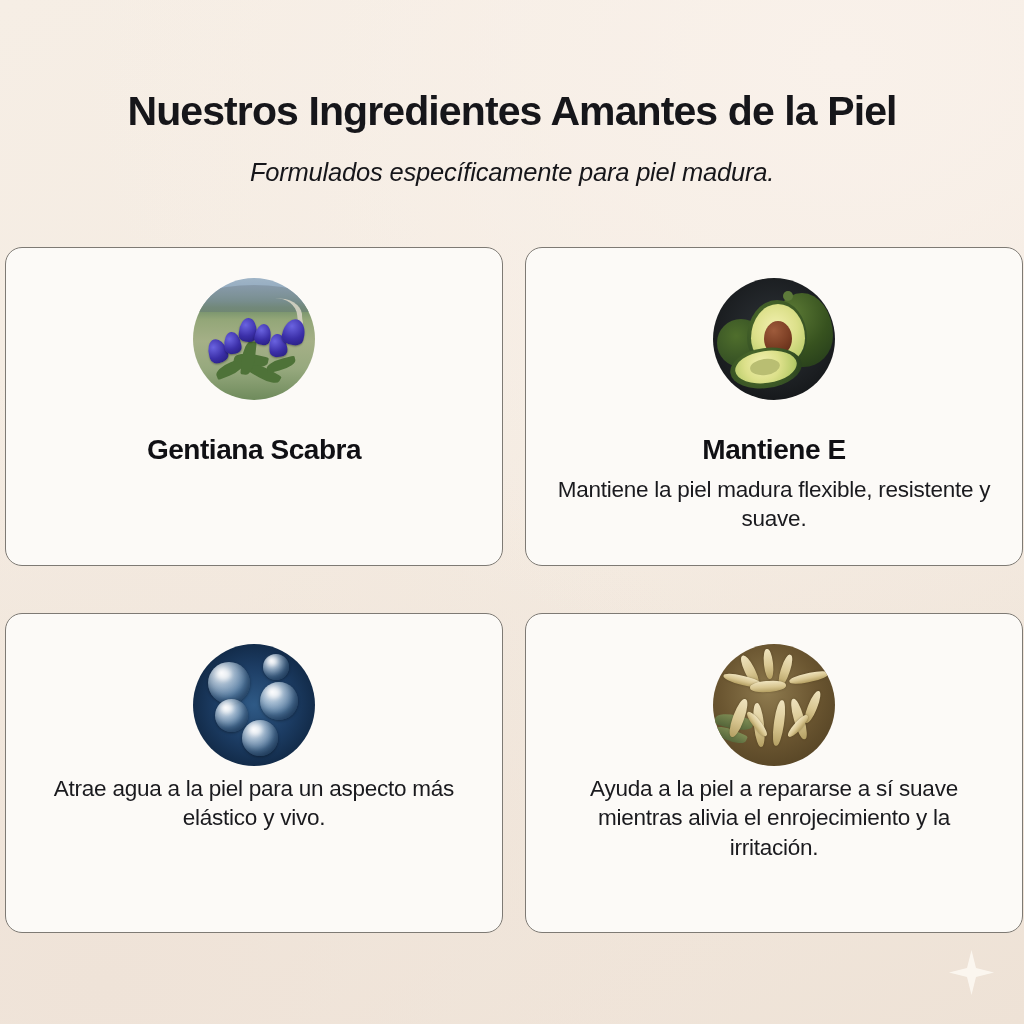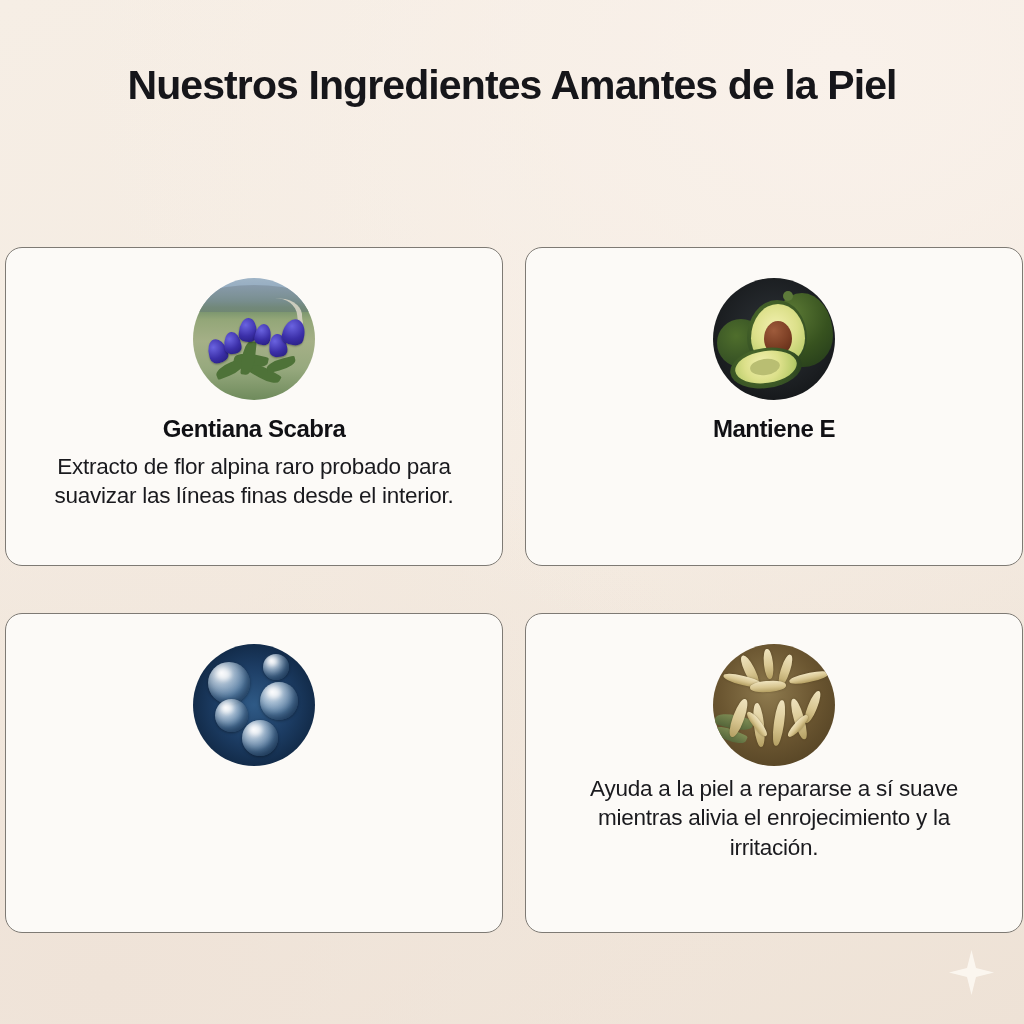--- a/index.html
+++ b/index.html
@@ -12,21 +12,21 @@
 
   body {
     background:
       radial-gradient(120% 95% at 82% 6%,  #F9F1EA 0%, rgba(249,241,234,0) 62%),
       radial-gradient(110% 90% at 10% 96%, #EFE3D8 0%, rgba(239,227,216,0) 66%),
       linear-gradient(152deg, #F6EEE5 0%, #F4EBE1 46%, #EEE2D6 100%);
     position:relative;
   }
 
   
-  .header { padding-top:62px; text-align:center; }
+  .header { padding-top:88px; text-align:center; }
 
   .page-title {
     font-size:41px;
     font-weight:700;
     letter-spacing:-0.9px;
     color:#16161A;
     line-height:1.16;
   }
 
   .page-subtitle {
@@ -63,22 +63,22 @@
 
   .ingredient-image {
     width:122px; height:122px;
     border-radius:50%;
     flex:0 0 auto;
     position:relative;
     overflow:hidden;
   }
 
   .ingredient-name {
-    margin-top:15px;
-    font-size:24px;
+    margin-top:33px;
+    font-size:28px;
     font-weight:700;
     color:#101014;
     letter-spacing:-0.45px;
     text-align:center;
     line-height:1.2;
   }
 
   .ingredient-desc {
     margin-top:8px;
     font-size:22.5px;
@@ -187,20 +187,21 @@
     background:#FCF7F1;
     clip-path:polygon(50% 0%, 60% 40%, 100% 50%, 60% 60%, 50% 100%, 40% 60%, 0% 50%, 40% 40%);
     opacity:.92;
   }
 </style>
 </head>
 <body>
 
 <div class="header">
   <h1 class="page-title">Nuestros Ingredientes Amantes de la Piel</h1>
+  <p class="page-subtitle">Formulados específicamente para piel madura.</p>
 </div>
 
 <div class="card-grid">
 
   <div class="card">
     <div class="ingredient-image art-gentian">
       <div class="hill"></div>
       <div class="path"></div>
       <div class="leaf" style="left:34%;top:62%;width:34px;height:13px;transform:rotate(12deg);"></div>
       <div class="leaf" style="left:18%;top:70%;width:30px;height:12px;transform:rotate(-22deg);"></div>
@@ -208,46 +209,47 @@
       <div class="leaf" style="left:40%;top:52%;width:13px;height:34px;transform:rotate(6deg);"></div>
       <div class="leaf" style="left:60%;top:66%;width:30px;height:11px;transform:rotate(-14deg);"></div>
       <div class="petal" style="left:12%;top:50%;width:19px;height:24px;transform:rotate(-18deg);"></div>
       <div class="petal" style="left:25%;top:44%;width:17px;height:22px;transform:rotate(-8deg);"></div>
       <div class="petal" style="left:38%;top:33%;width:18px;height:24px;transform:rotate(4deg);"></div>
       <div class="petal" style="left:51%;top:38%;width:16px;height:21px;transform:rotate(10deg);"></div>
       <div class="petal" style="left:62%;top:46%;width:18px;height:23px;transform:rotate(-6deg);"></div>
       <div class="petal" style="left:74%;top:34%;width:22px;height:26px;transform:rotate(14deg);"></div>
     </div>
     <div class="ingredient-name">Gentiana Scabra</div>
-    <div class="ingredient-desc">Extracto de flor alpina raro probado para suavizar las líneas finas desde el interior.</div>
   </div>
 
   <div class="card">
     <div class="ingredient-image art-avocado">
       <div class="av-whole" style="right:2%;top:12%;width:62px;height:74px;"></div>
       <div class="av-stem" style="left:57%;top:11%;"></div>
       <div class="av-half" style="left:3%;top:34%;width:48px;height:48px;"></div>
       <div class="av-half" style="left:28%;top:18%;width:60px;height:68px;border-radius:50% 50% 46% 46% / 56% 56% 44% 44%;"></div>
       <div class="av-flesh" style="left:31%;top:21%;width:54px;height:61px;border-radius:50% 50% 46% 46% / 56% 56% 44% 44%;"></div>
       <div class="av-pit" style="left:42%;top:35%;width:28px;height:34px;"></div>
       <div class="av-half" style="left:14%;top:57%;width:72px;height:40px;border-radius:50%;transform:rotate(-8deg);"></div>
       <div class="av-flesh" style="left:18%;top:60%;width:62px;height:32px;border-radius:50%;transform:rotate(-8deg);"></div>
       <div class="av-hollow" style="left:30%;top:66%;width:30px;height:16px;border-radius:50%;transform:rotate(-8deg);background:#B9BE72;"></div>
     </div>
     <div class="ingredient-name">Mantiene E</div>
+    <div class="ingredient-desc">Mantiene la piel madura flexible, resistente y suave.</div>
   </div>
 
   <div class="card">
     <div class="ingredient-image art-bubbles">
       <div class="bub" style="left:12%;top:15%;width:42px;height:42px;"></div>
       <div class="bub" style="left:57%;top:8%;width:26px;height:26px;"></div>
       <div class="bub" style="left:55%;top:31%;width:38px;height:38px;"></div>
       <div class="bub" style="left:18%;top:45%;width:33px;height:33px;"></div>
       <div class="bub" style="left:40%;top:62%;width:36px;height:36px;"></div>
     </div>
+    <div class="ingredient-desc">Atrae agua a la piel para un aspecto más elástico y vivo.</div>
   </div>
 
   <div class="card">
     <div class="ingredient-image art-root">
       <div class="grn" style="left:2%;top:58%;width:38px;height:14px;transform:rotate(16deg);"></div>
       <div class="grn" style="left:0%;top:70%;width:34px;height:12px;transform:rotate(24deg);"></div>
       <div class="rt" style="left:26%;top:8%;width:10px;height:34px;transform:rotate(-26deg);"></div>
       <div class="rt" style="left:42%;top:4%;width:9px;height:30px;transform:rotate(-6deg);"></div>
       <div class="rt" style="left:56%;top:8%;width:9px;height:32px;transform:rotate(18deg);"></div>
       <div class="rt" style="left:8%;top:26%;width:40px;height:9px;transform:rotate(14deg);"></div>

